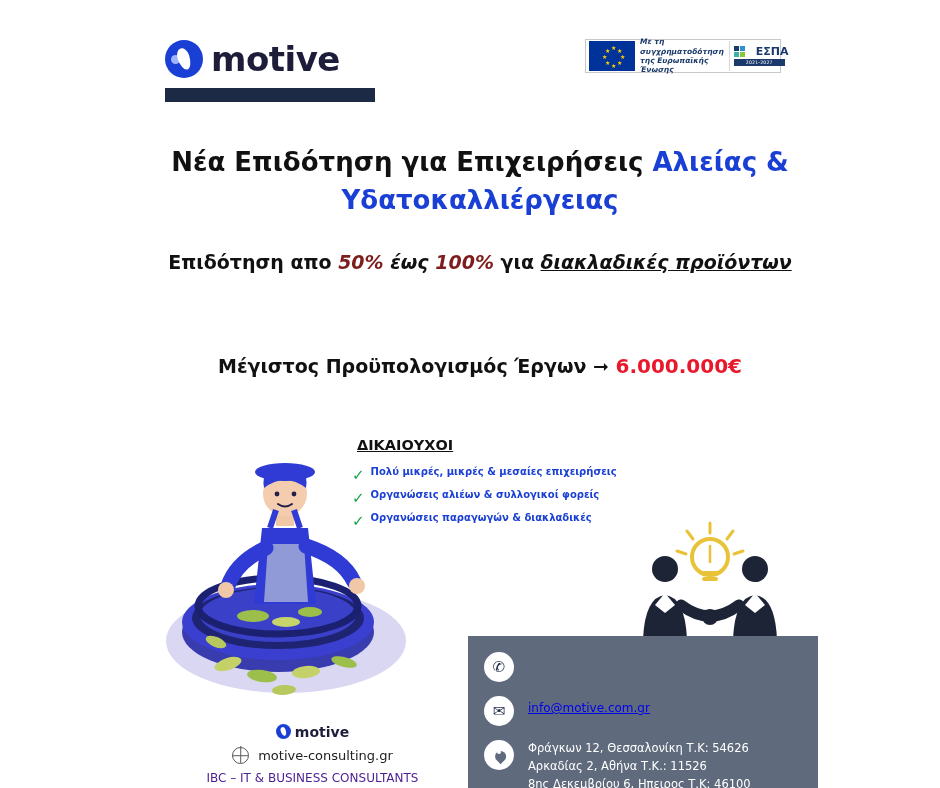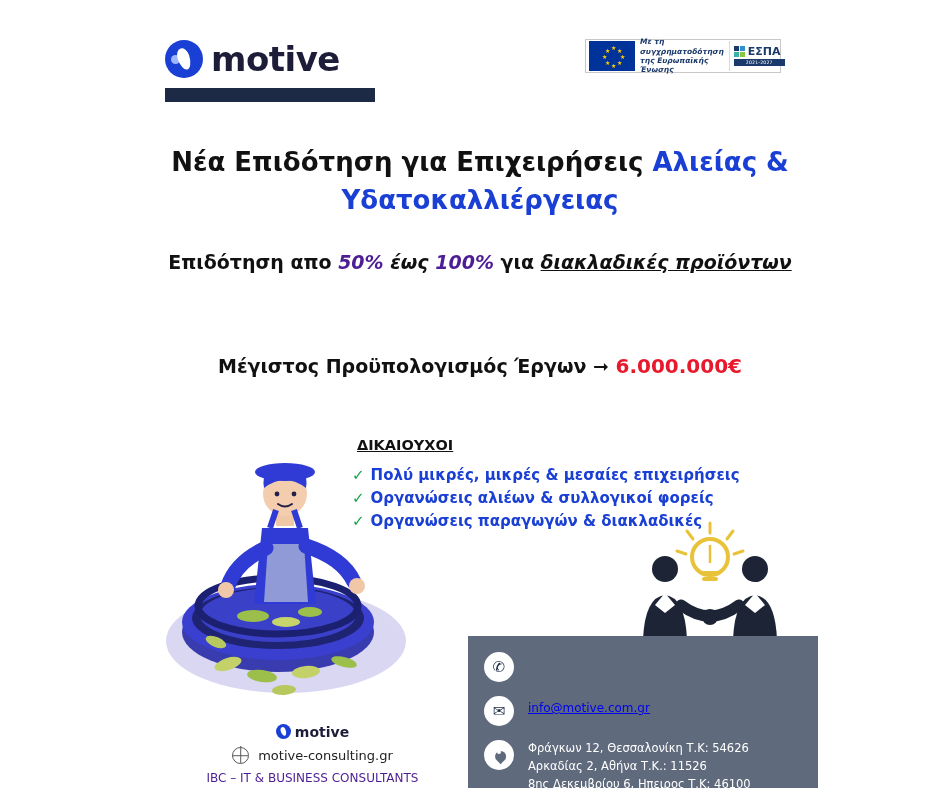--- a/index.html
+++ b/index.html
@@ -117,21 +117,21 @@
     border-left: 1px solid #dadada;
     padding-left: 4px;
     display: flex;
     flex-direction: column;
     justify-content: center;
     flex: none;
   }
   .espa-logo-top {
     display: flex;
     align-items: center;
-    gap: 3px;
+    gap: 11px;
   }
   .espa-squares {
     display: grid;
     grid-template-columns: 5px 5px;
     grid-template-rows: 5px 5px;
     gap: 1px;
   }
   .espa-squares i { display: block; width: 5px; height: 5px; }
   .espa-name {
     font-size: 11px; font-weight: bold; color: #1b3a6b; line-height: 1;
@@ -164,21 +164,21 @@
   .subsidy {
     position: absolute;
     left: 150px; top: 222px;
     width: 660px;
     text-align: center;
     font-size: 19px;
     font-weight: bold;
     color: #111111;
     line-height: 1.5;
   }
-  .subsidy .red { color: #4c1d95; font-style: italic; }
+  .subsidy .red { color: #7f1d1d; font-style: italic; }
   .subsidy .ital { font-style: italic; text-align: center; }
   .subsidy .ul { text-decoration: underline; }
 
   .budget {
     position: absolute;
     left: 150px; top: 328px;
     width: 660px;
     text-align: center;
     font-size: 19px;
     font-weight: bold;
@@ -207,21 +207,21 @@
     margin-bottom: 4px;
   }
   .check {
     color: #16a34a;
     font-size: 15px;
     font-weight: bold;
     line-height: 1.25;
     flex: none;
   }
   .benef-text {
-    font-size: 15px;
+    font-size: 10px;
     font-weight: bold;
     color: #1a3fd4;
     line-height: 1.25;
   }
 
   
   .illus {
     position: absolute;
     left: 158px; top: 410px;
     width: 262px; height: 270px;

